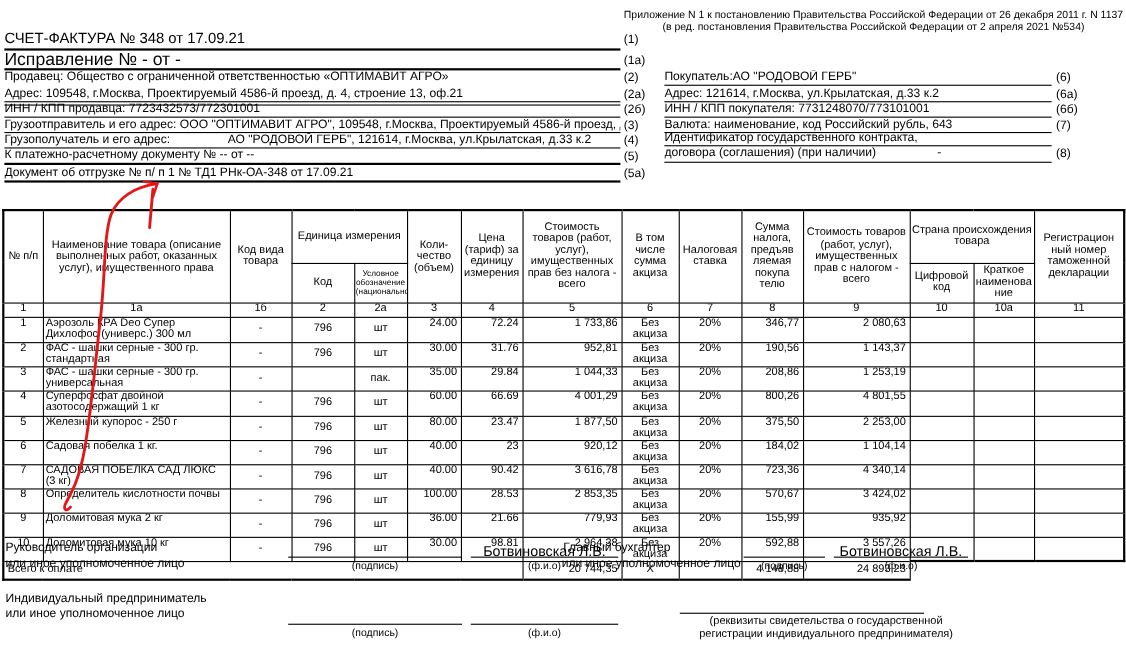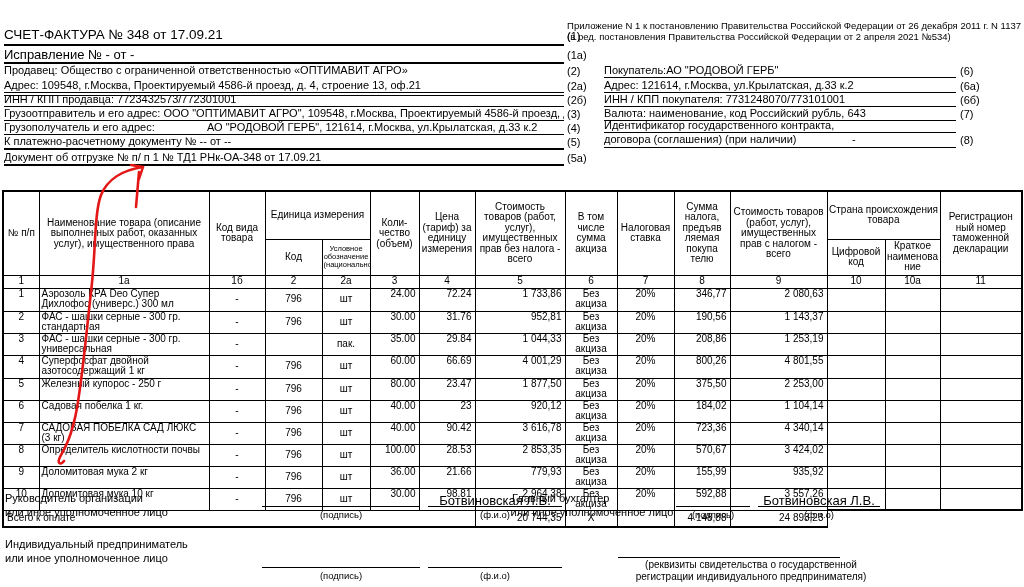--- a/index.html
+++ b/index.html
@@ -1,24 +1,24 @@
 <!DOCTYPE html>
 <html><head>
 <meta charset="utf-8">
 <style>
 *{margin:0;padding:0;box-sizing:border-box}
 html,body{background:#fff}
 body{width:1024px;height:587px;position:relative;font-family:"Liberation Sans",sans-serif;color:#000;overflow:hidden}
-.annex{position:absolute;right:3px;top:20px;text-align:left;font-size:9.5px;line-height:11px;white-space:nowrap}
+.annex{position:absolute;right:3px;top:8px;text-align:center;font-size:9.5px;line-height:11px;white-space:nowrap}
 .fl{position:absolute;left:4px;width:560px;border-bottom:1px solid #000;font-size:11px;line-height:13px;white-space:nowrap;overflow:hidden}
 .fr{position:absolute;left:604px;width:352px;border-bottom:1px solid #000;font-size:11px;line-height:13px;white-space:nowrap;overflow:hidden}
 .b2{border-bottom-width:2px}
 .ref{position:absolute;font-size:11px;line-height:13px}
 .title{font-size:13.5px;line-height:16px}
-.corr{font-size:13px;line-height:14px}
+.corr{font-size:16px;line-height:14px}
 table{border-collapse:collapse;table-layout:fixed;position:absolute;left:2px;top:190px;width:1019px;font-size:10px}
 td,th{border:1px solid #000;overflow:hidden;padding:0 1px;line-height:10.5px;font-weight:normal;vertical-align:middle;text-align:center}
 th{font-size:10px}
 .tiny{font-size:7.5px;line-height:8px}.r{text-align:right;padding-right:3px}
 .vt{vertical-align:top}.vm{vertical-align:middle}
 .nm{vertical-align:top;text-align:left;padding-left:2px}
 .bT{border-top:2px solid #000}.bL{border-left:2px solid #000}.bR{border-right:2px solid #000}.bB{border-bottom:2px solid #000}
 .noB{border:none}
 .tot{font-weight:normal;text-align:left;padding-left:3px}
 .sigline{position:absolute;border-bottom:1px solid #000;height:13px;text-align:center;font-size:13px;line-height:13px;white-space:nowrap}

